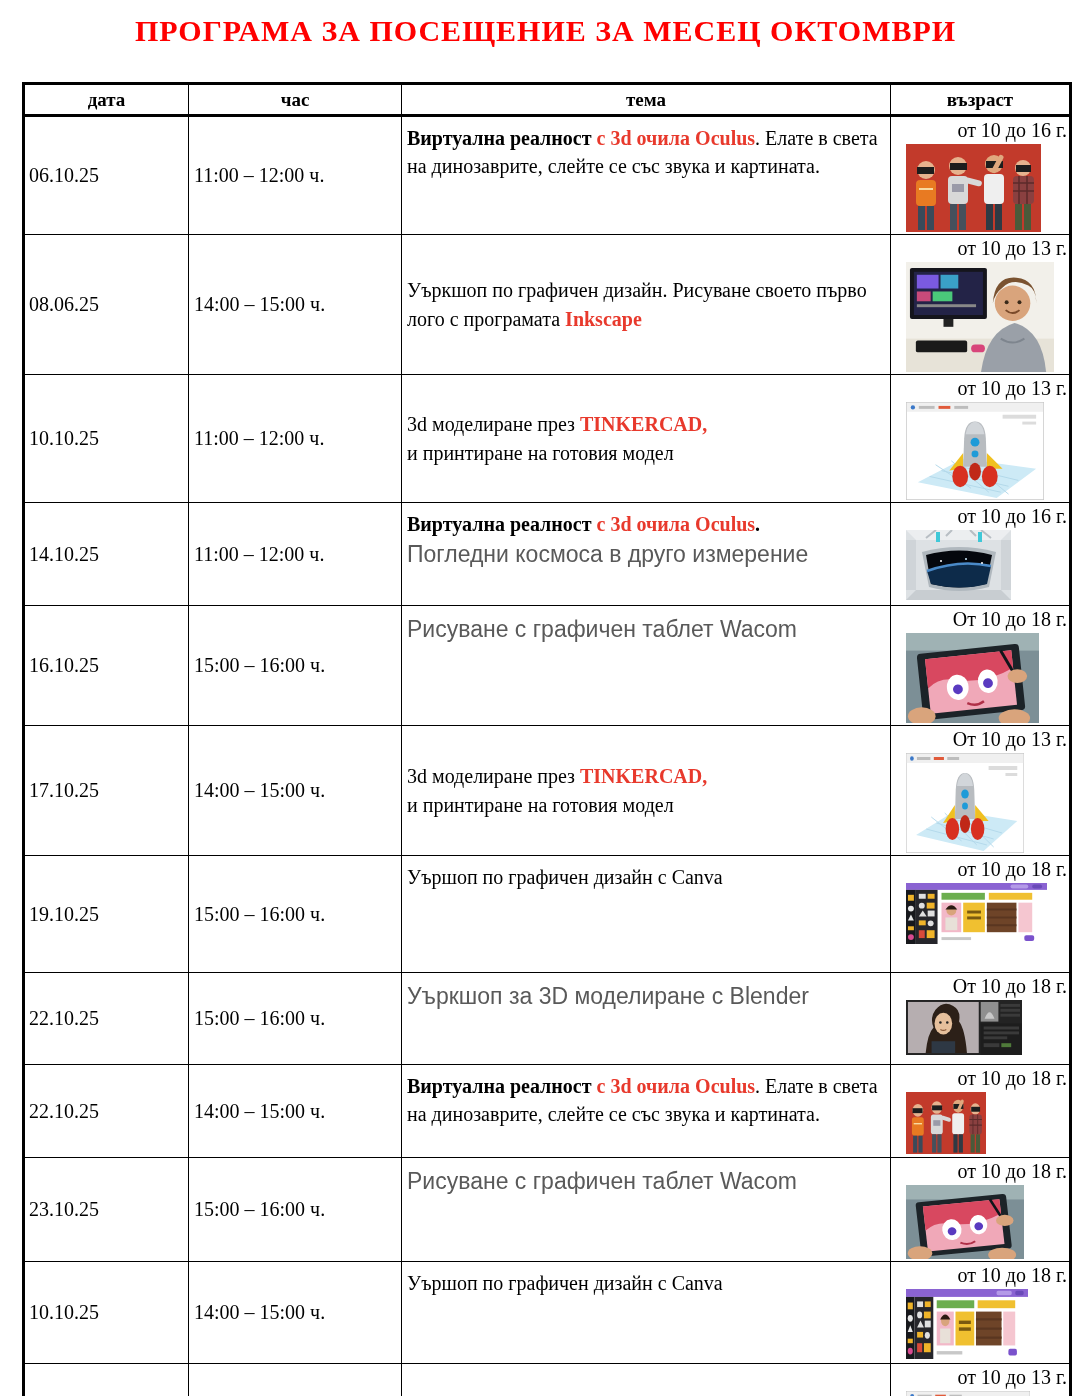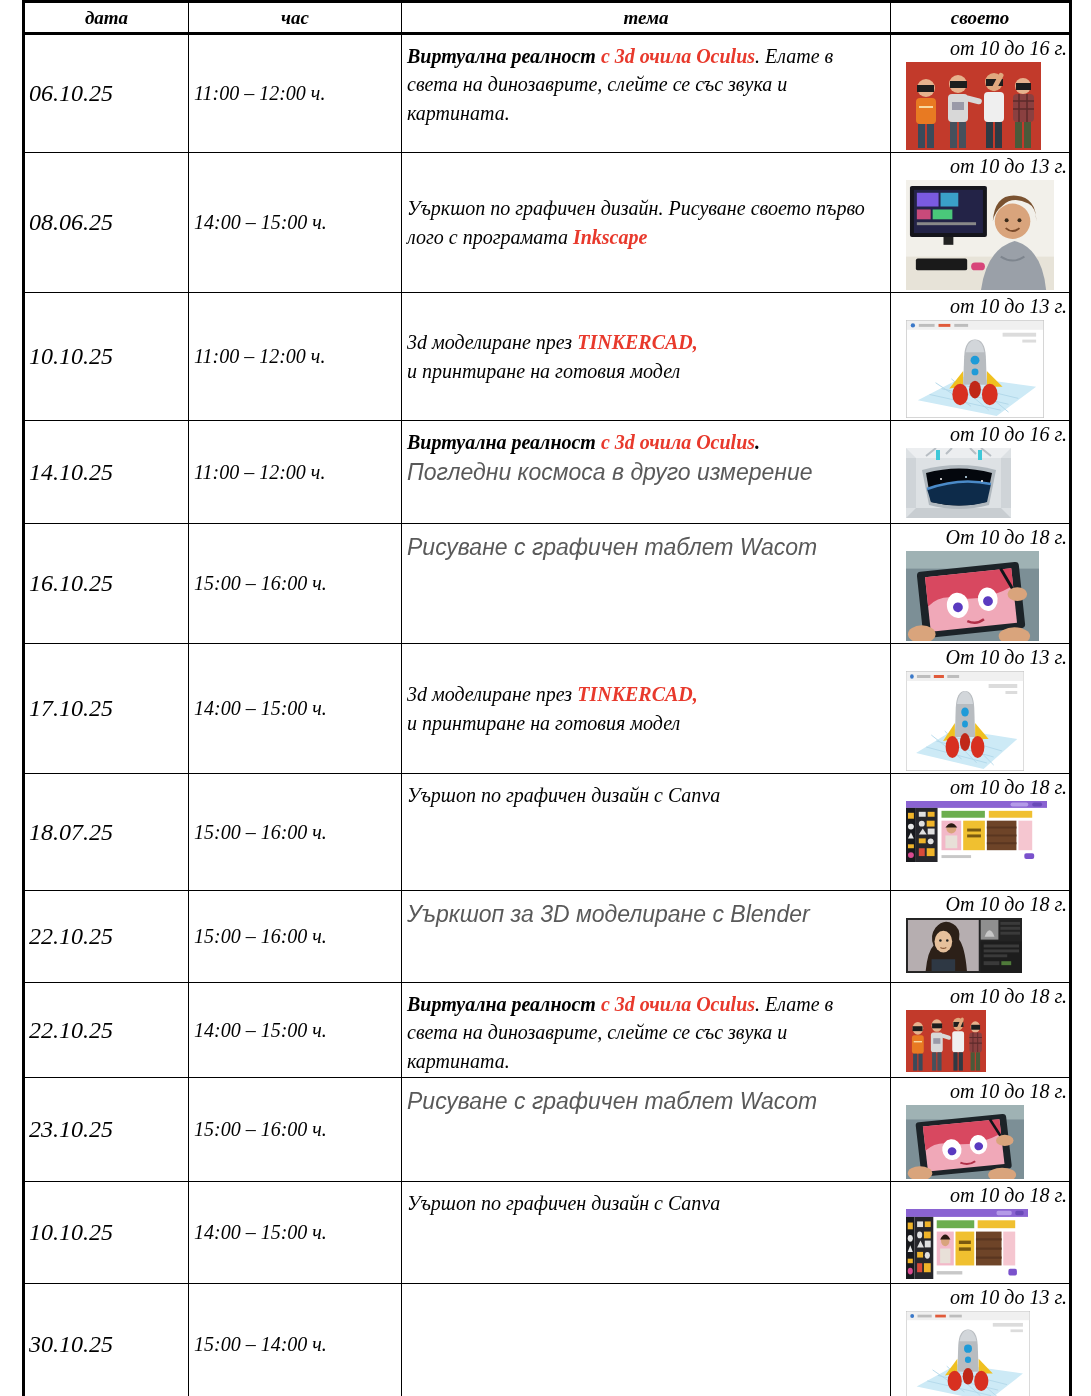--- a/index.html
+++ b/index.html
@@ -16,31 +16,31 @@
     font-family:"Liberation Serif", serif;
   }
 
   table.program {
     border-collapse:collapse;
     table-layout:fixed;
     width:1047px;
     margin-left:22px;
     border:3px solid #000;
   }
-  .program th, .program td { border:1.5px solid #000; padding:2px 5px;font-style:italic; }
+  .program th, .program td { border:1.5px solid #000; padding:2px 5px; }
   .program thead th {
     border-bottom:3px solid #000;
     font-size:19px;
     font-weight:bold;
     text-align:center;
     height:32px;
     padding:2px;
   }
 
-  td.c-date  { vertical-align:middle; font-size:24px; padding-left:4px; }
+  td.c-date  { vertical-align:middle; font-size:20px; padding-left:4px; }
   td.c-time  { vertical-align:middle; font-size:20px; }
   td.c-topic { vertical-align:top; padding-top:7px; font-size:20px; line-height:1.42; }
   td.c-age   { vertical-align:top; padding:2px 2px 2px 15px; font-size:20px;text-align:right; }
 
   tbody tr:nth-child(1)  { height:108px; }
   tbody tr:nth-child(2)  { height:140px; }
   tbody tr:nth-child(3)  { height:114px; }
   tbody tr:nth-child(4)  { height:103px; }
   tbody tr:nth-child(5)  { height:103px; }
   tbody tr:nth-child(6)  { height:105px; }
@@ -74,34 +74,35 @@
   tbody tr:nth-child(6)  .img-wrap svg { width:118px; height:100px; }
   tbody tr:nth-child(9)  .img-wrap svg { width:80px;  height:62px; }
   tbody tr:nth-child(10) .img-wrap svg { width:118px; height:74px; }
   tbody tr:nth-child(11) .img-wrap svg { width:122px; height:70px; }
   tbody tr:nth-child(12) .img-wrap svg { width:124px; height:92px; }
 </style>
 </head>
 <body>
 
 <div class="page">
+  <h1 class="title">ПРОГРАМА ЗА ПОСЕЩЕНИЕ ЗА МЕСЕЦ ОКТОМВРИ</h1>
 
   <table class="program">
     <colgroup>
       <col style="width:165px">
         <col style="width:213px">
         <col style="width:489px">
         <col style="width:180px">
     </colgroup>
     <thead>
       <tr>
           <th>дата</th>
           <th>час</th>
           <th>тема</th>
-          <th>своето</th>
+          <th>възраст</th>
         </tr>
     </thead>
     <tbody>
         <tr>
           <td class="c-date">06.10.25</td>
           <td class="c-time">11:00 – 12:00 ч.</td>
           <td class="c-topic"><span class="tp-bold">Виртуална реалност </span><span class="tp-boldred">с 3d очила Oculus</span><span>. Елате в света на динозаврите, слейте се със звука и картината.</span></td>
           <td class="c-age"><span>от 10 до 16 г.</span><div class="img-wrap img-vr-kids">
               <svg viewBox="0 0 135 88" preserveAspectRatio="none" xmlns="http://www.w3.org/2000/svg">
 <rect width="135" height="88" fill="#c23a2b"></rect>
@@ -260,21 +261,21 @@
 <path d="M70 20 q8 2 9.5 13 h-19 q1.5 -11 9.5 -13 z" fill="#d2d6da"></path>
 <circle cx="70" cy="41" r="4.5" fill="#1f9bd8"></circle>
                 <circle cx="70" cy="53" r="3.5" fill="#1f9bd8"></circle>
 <ellipse cx="55" cy="76" rx="8" ry="11" fill="#d83020"></ellipse>
                 <ellipse cx="85" cy="76" rx="8" ry="11" fill="#d83020"></ellipse>
 <ellipse cx="70" cy="71" rx="6" ry="9" fill="#c02818"></ellipse>
 </svg>
             </div></td>
         </tr>
         <tr>
-          <td class="c-date">18.07.25</td>
+          <td class="c-date">19.10.25</td>
           <td class="c-time">15:00 – 16:00 ч.</td>
           <td class="c-topic"><span>Уършоп по графичен дизайн с Canva</span></td>
           <td class="c-age"><span>от 10 до 18 г.</span><div class="img-wrap img-canva-editor">
               <svg viewBox="0 0 143 62" preserveAspectRatio="none" xmlns="http://www.w3.org/2000/svg">
 <rect width="143" height="62" fill="#ffffff"></rect>
 <rect width="143" height="7" fill="#8a63d2"></rect>
 <rect x="106" y="1.5" width="18" height="4" rx="2" fill="#b49ae8"></rect>
                 <rect x="128" y="1.5" width="10" height="4" rx="2" fill="#6a4ab8"></rect>
 <rect y="7" width="10" height="55" fill="#17181c"></rect>
 <rect x="2" y="12" width="6" height="6" fill="#f0b429"></rect>

